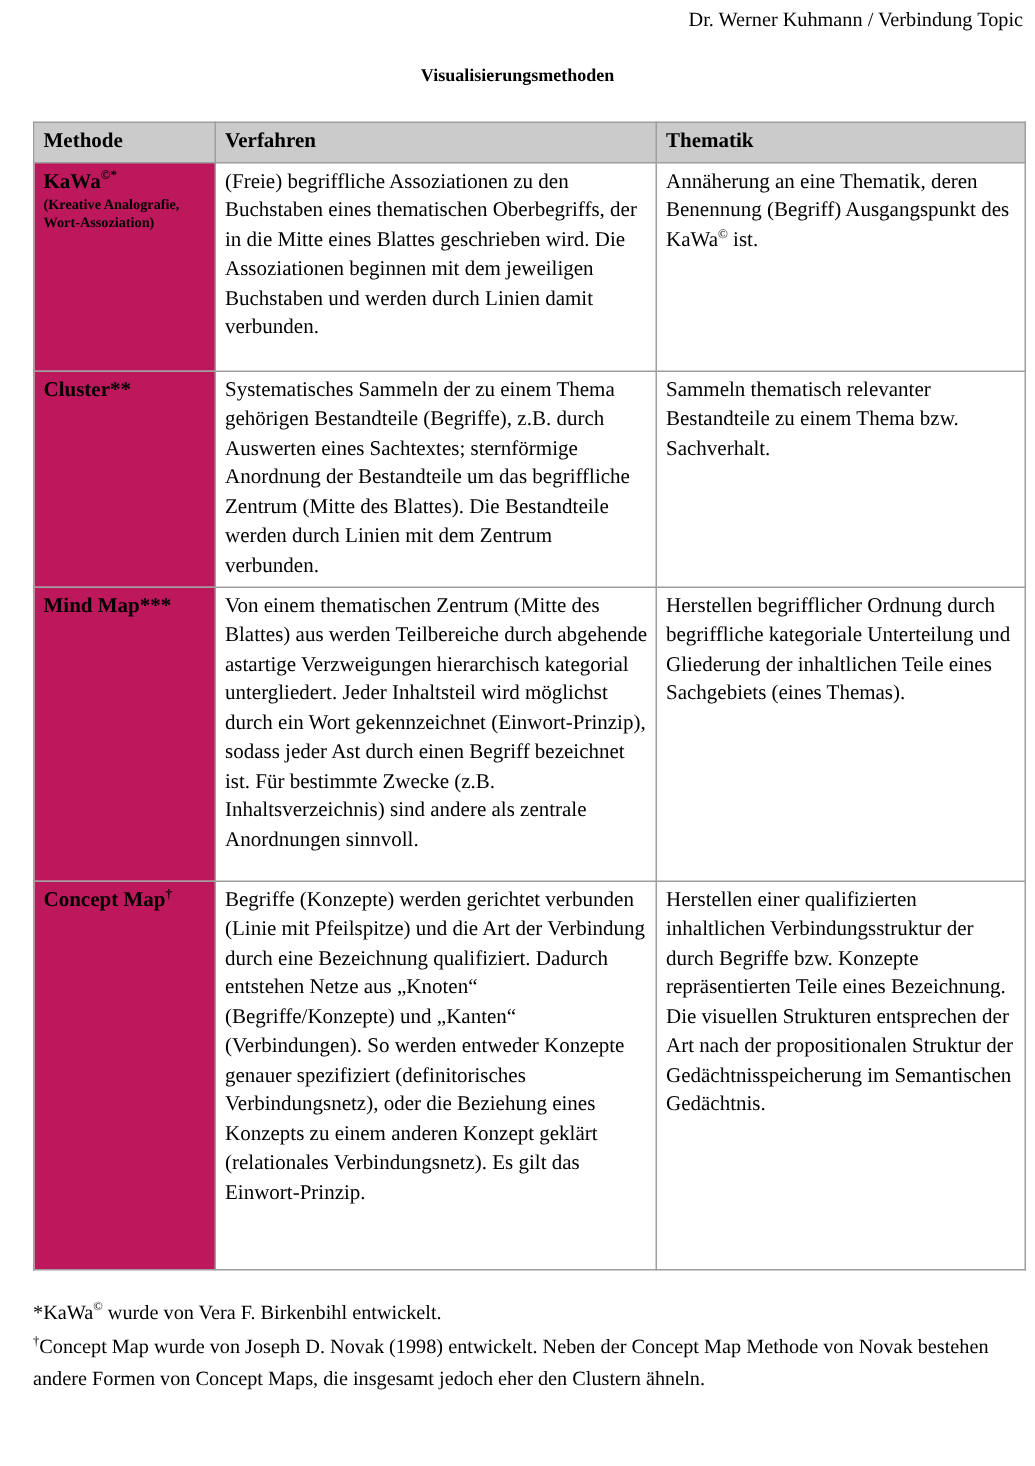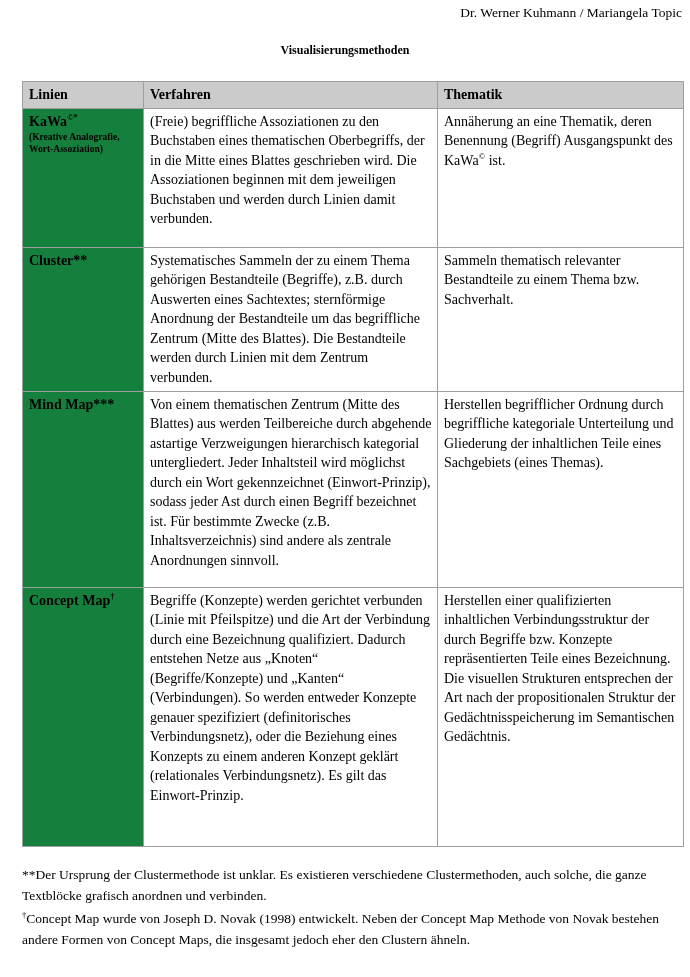--- a/index.html
+++ b/index.html
@@ -42,21 +42,21 @@
     font-size: 14px;
     line-height: 19.5px;
     word-wrap: break-word;
   }
   table.methods th {
     background: #cbcbcb;
     font-weight: bold;
     height: 18px;
   }
   td.method-cell {
-    background: #15803d;
+    background: #be185d;
     font-weight: bold;
   }
   col.c-method   { width: 121px; }
   col.c-verfahren{ width: 294px; }
   col.c-funktion { width: 246px; }
   .method-sub {
     display: block;
     font-size: 9.5px;
     font-weight: bold;
     line-height: 11.5px;
@@ -71,33 +71,33 @@
     margin: 17px 7px 0 22px;
     font-size: 13.5px;
     line-height: 21px;
   }
   .footnotes p { margin: 0; }
   .footnotes p.fn-dagger { margin-top: 2px; }
 </style>
 </head>
 <body>
 
-<div class="author-line">Dr. Werner Kuhmann / Mariangela Topic</div>
+<div class="author-line">Dr. Werner Kuhmann / Verbindung Topic</div>
 
 <h1 class="doc-title">Visualisierungsmethoden</h1>
 
 <table class="methods">
   <colgroup>
     <col class="c-method">
     <col class="c-verfahren">
     <col class="c-funktion">
   </colgroup>
   <thead>
     <tr>
-      <th>Linien</th>
+      <th>Methode</th>
       <th>Verfahren</th>
       <th>Thematik</th>
     </tr>
   </thead>
   <tbody>
     <tr class="row-kawa">
       <td class="method-cell">
         <span>KaWa</span><sup>©*</sup>
         <span class="method-sub">(Kreative Analografie, Wort-Assoziation)</span>
       </td>
@@ -130,15 +130,15 @@
       </td>
       <td>Begriffe (Konzepte) werden gerichtet verbunden (Linie mit Pfeilspitze) und die Art der Verbindung durch eine Bezeichnung qualifiziert. Dadurch entstehen Netze aus „Knoten“ (Begriffe/Konzepte) und „Kanten“ (Verbindungen). So werden entweder Konzepte genauer spezifiziert (definitorisches Verbindungsnetz), oder die Beziehung eines Konzepts zu einem anderen Konzept geklärt (relationales Verbindungsnetz). Es gilt das Einwort-Prinzip.</td>
       <td>
         <span>Herstellen einer qualifizierten inhaltlichen Verbindungsstruktur der durch Begriffe bzw. Konzepte repräsentierten Teile eines Bezeichnung. Die visuellen Strukturen entsprechen der Art nach der propositionalen Struktur der Gedächtnisspeicherung im Semantischen Gedächtnis.</span>
       </td>
     </tr>
   </tbody>
 </table>
 
 <div class="footnotes">
-  <p><span>**Der Ursprung der Clustermethode ist unklar. Es existieren verschiedene Clustermethoden, auch solche, die ganze Textblöcke grafisch anordnen und verbinden.</span></p>
+  <p><span>*KaWa</span><sup>©</sup><span> wurde von Vera F. Birkenbihl entwickelt.</span></p>
   <p class="fn-dagger"><sup>†</sup><span>Concept Map wurde von Joseph D. Novak (1998) entwickelt. Neben der Concept Map Methode von Novak bestehen andere Formen von Concept Maps, die insgesamt jedoch eher den Clustern ähneln.</span></p>
 </div>
 
 </body></html>

